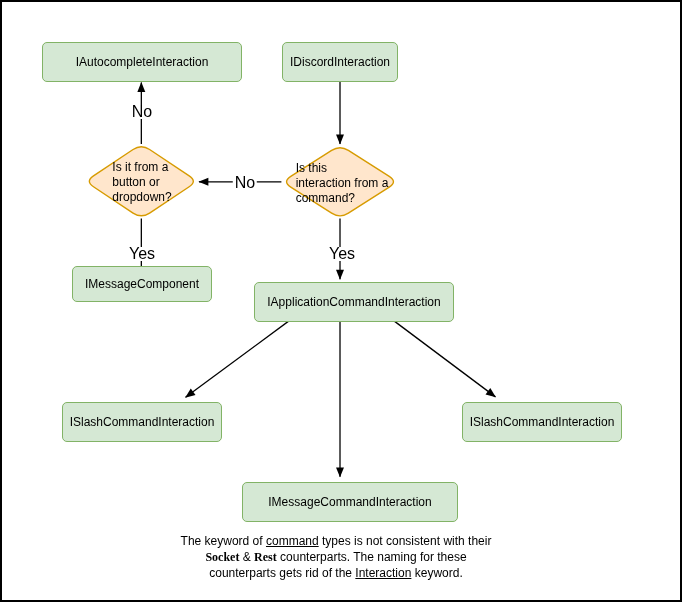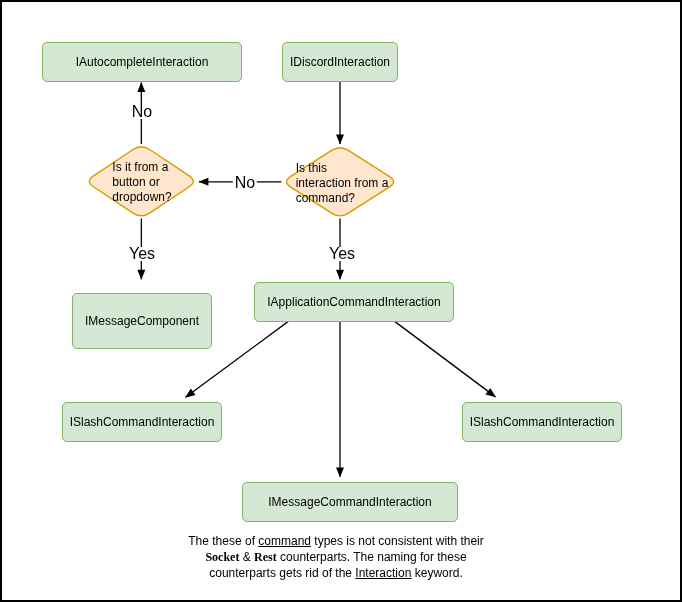--- a/index.html
+++ b/index.html
@@ -64,21 +64,21 @@
     <path class="diamond" d="M 148.33 148.53 L 188.17 174.97 Q 196.5 180.5 188.17 186.03 L 148.33 212.47 Q 140 218 131.67 212.47 L 91.83 186.03 Q 83.5 180.5 91.83 174.97 L 131.67 148.53 Q 140 143 148.33 148.53 Z"></path>
     <path class="diamond" d="M 348.43 149.38 L 389.57 175.62 Q 398 181 389.57 186.38 L 348.43 212.62 Q 340 218 331.57 212.62 L 290.43 186.38 Q 282 181 290.43 175.62 L 331.57 149.38 Q 340 144 348.43 149.38 Z"></path>
   </svg>
 
   <div class="node" style="left:40px;top:40px;width:200px;height:40px">
     <span>IAutocompleteInteraction</span>
   </div>
   <div class="node" style="left:280px;top:40px;width:116px;height:40px">
     <span>IDiscordInteraction</span>
   </div>
-  <div class="node" style="left:70px;top:291px;width:140px;height:56px">
+  <div class="node" style="left:70px;top:264px;width:140px;height:36px">
     <span>IMessageComponent</span>
   </div>
   <div class="node" style="left:252px;top:280px;width:200px;height:40px">
     <span>IApplicationCommandInteraction</span>
   </div>
   <div class="node" style="left:60px;top:400px;width:160px;height:40px">
     <span>ISlashCommandInteraction</span>
   </div>
   <div class="node" style="left:460px;top:400px;width:160px;height:40px">
     <span>ISlashCommandInteraction</span>
@@ -92,15 +92,15 @@
 dropdown?</div>
   <div class="decision-text" style="left:285px;top:147px;width:110px;height:68px">Is this
 interaction from a
 command?</div>
 
   <div class="edge-label" style="left:140px;top:110px">No</div>
   <div class="edge-label" style="left:243px;top:181px">No</div>
   <div class="edge-label" style="left:140px;top:252px">Yes</div>
   <div class="edge-label" style="left:340px;top:252px">Yes</div>
 
-  <div class="note"><span>The these of </span><span class="u">command</span><span> types is not consistent with their </span><span class="b">Socket</span><span> &amp; </span><span class="b">Rest</span><span> counterparts. The naming for these counterparts gets rid of the </span><span class="u">Interaction</span><span> keyword.</span></div>
+  <div class="note"><span>The keyword of </span><span class="u">command</span><span> types is not consistent with their </span><span class="b">Socket</span><span> &amp; </span><span class="b">Rest</span><span> counterparts. The naming for these counterparts gets rid of the </span><span class="u">Interaction</span><span> keyword.</span></div>
 
 </div>
 
 </body></html>

